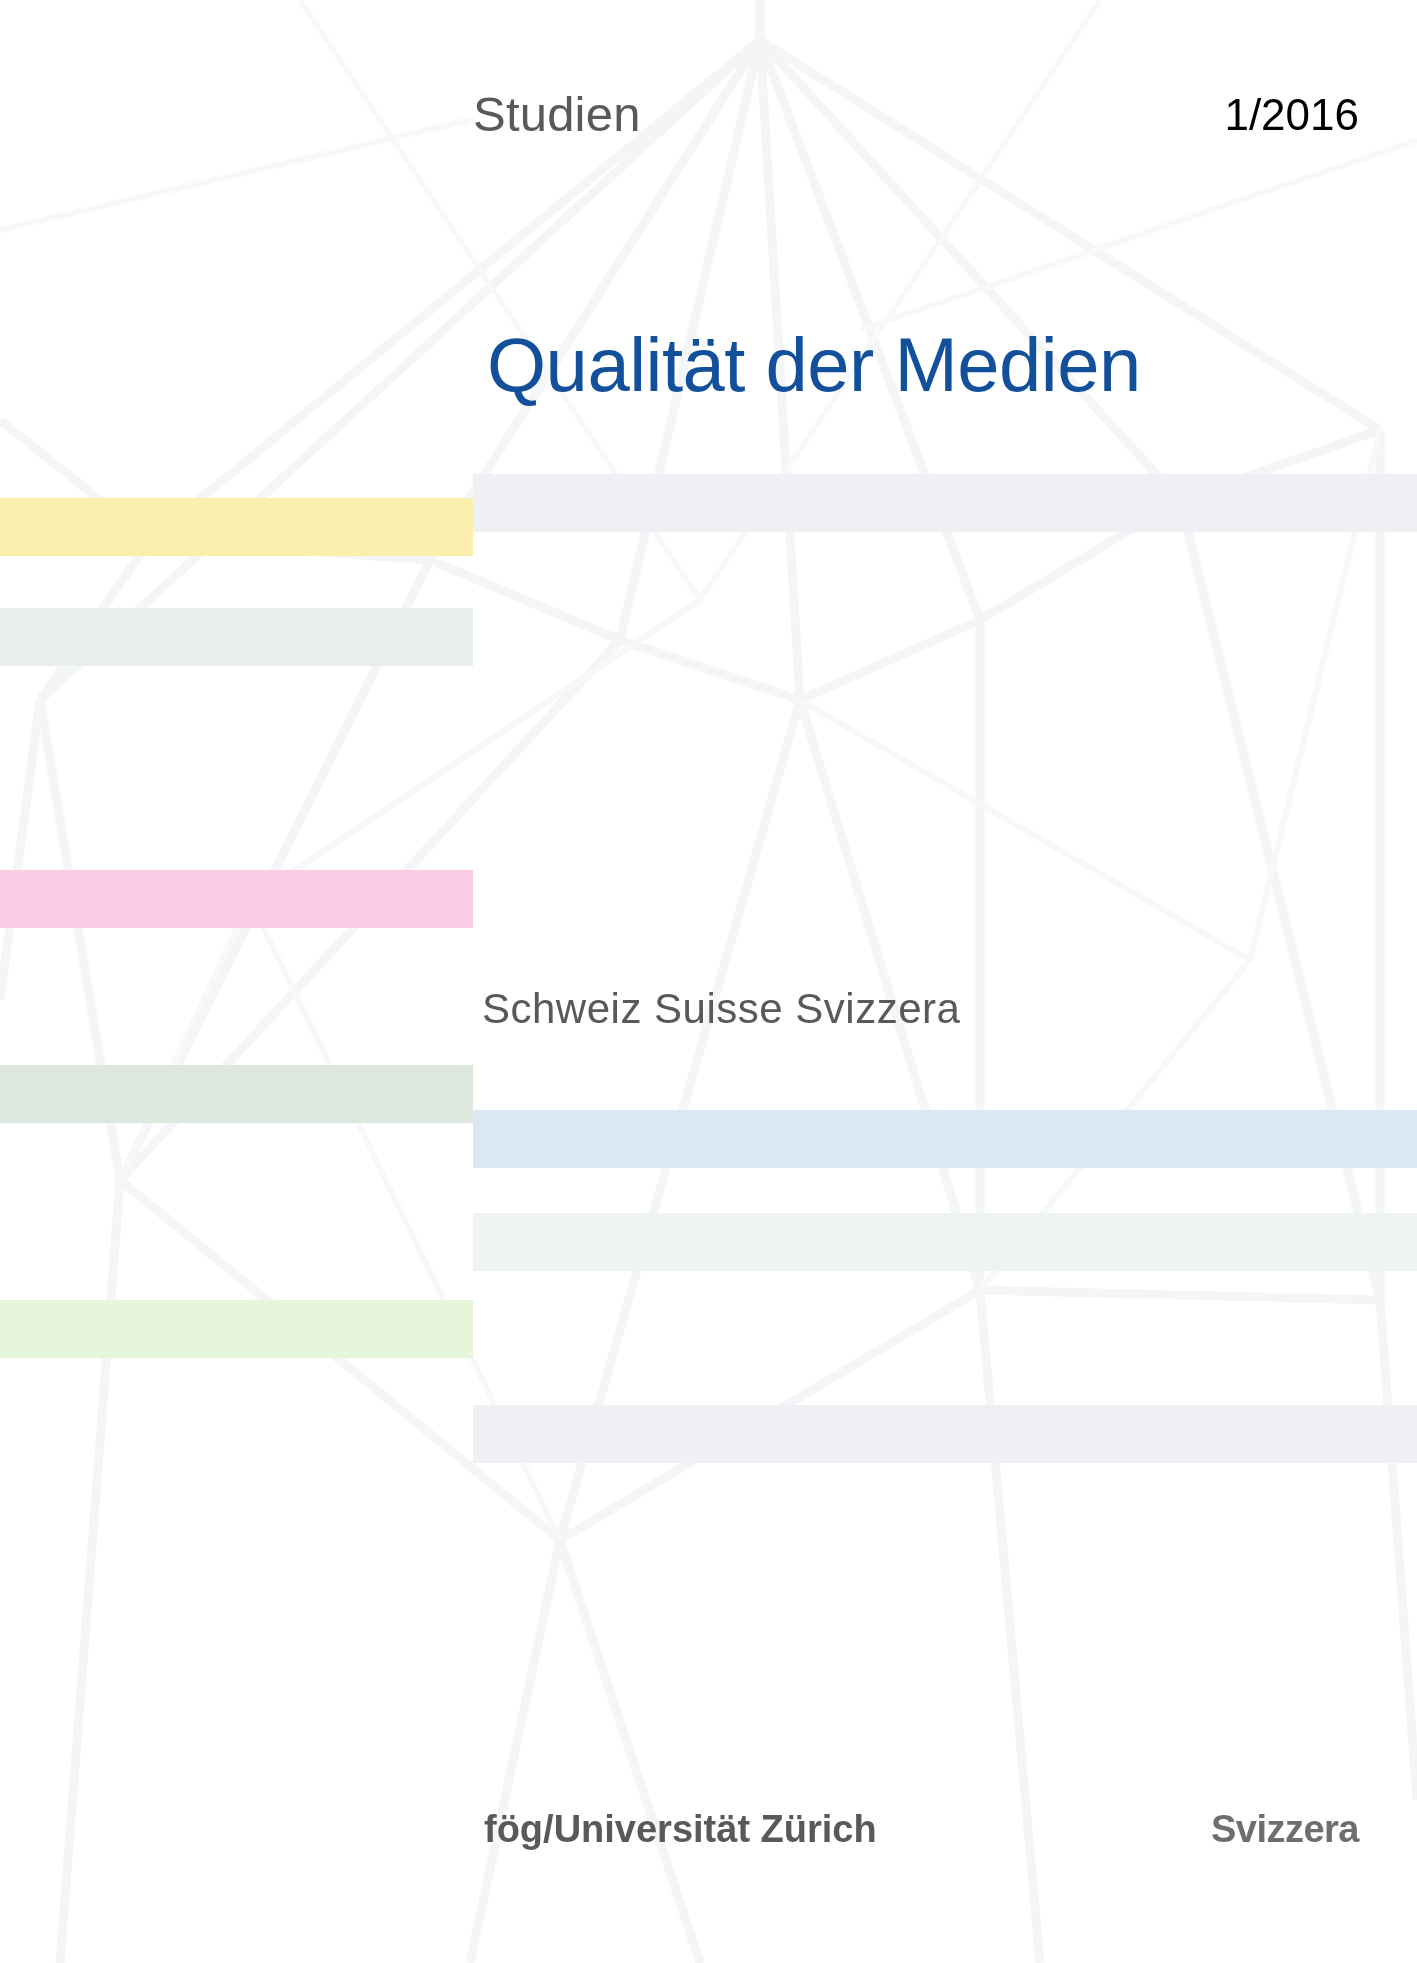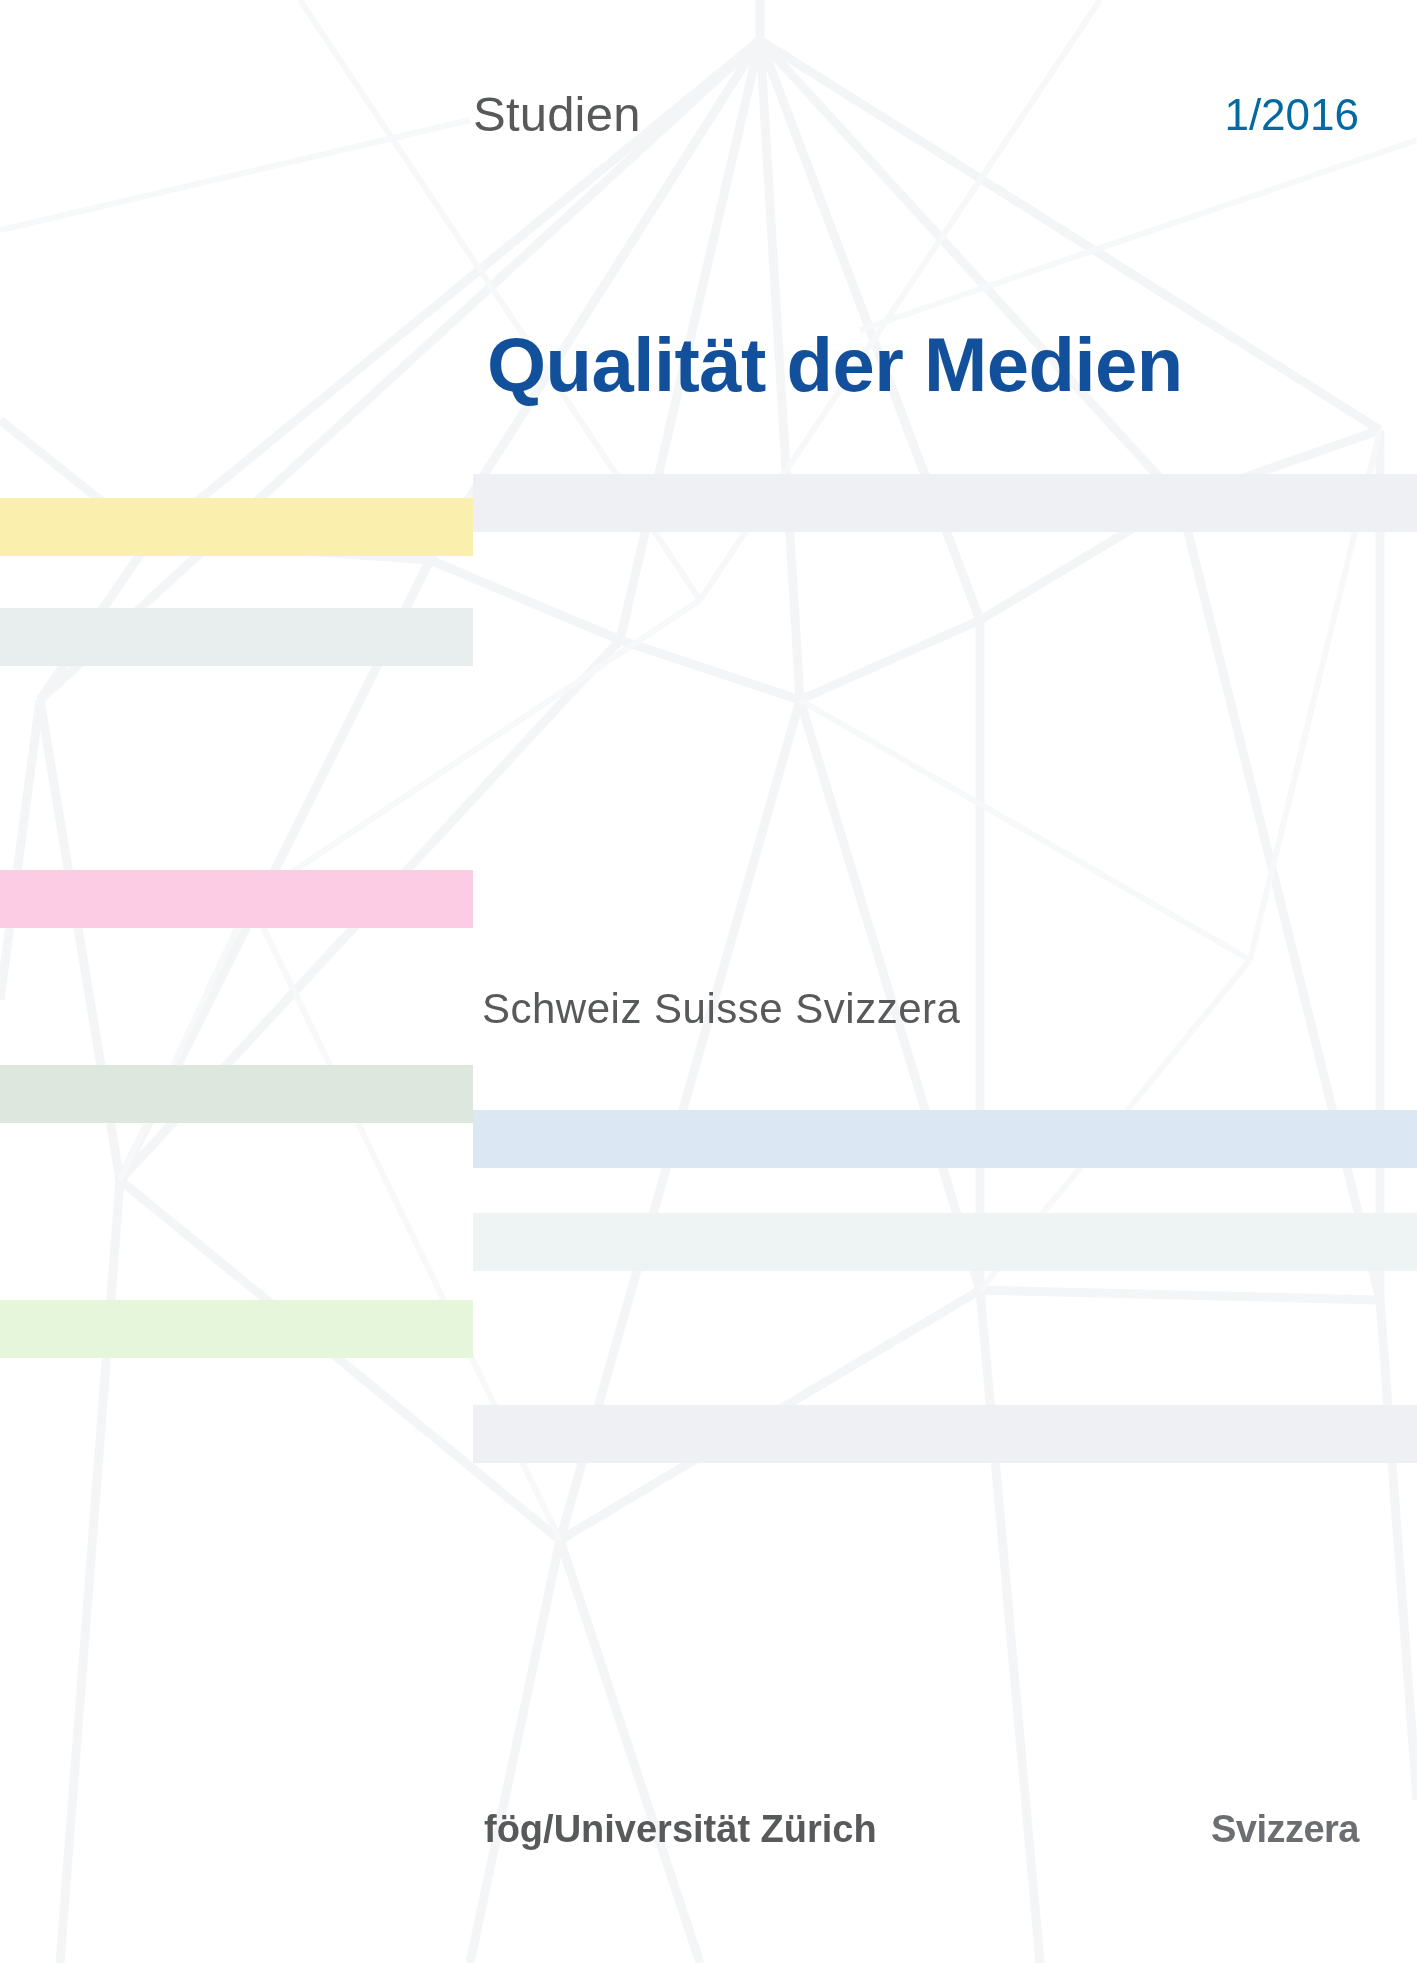--- a/index.html
+++ b/index.html
@@ -39,28 +39,28 @@
     left: 473px;
     top: 86px;
     font-size: 49px;
     color: #58595b;
     letter-spacing: 0.2px;
   }
   #issue {
     right: 58px;
     top: 90px;
     font-size: 44px;
-    color: #0369a1;
+    color: #000000;
     text-align: center;
   }
   #title {
     left: 487px;
     top: 321px;
     font-size: 76px;
-    font-weight: bold;
+    font-weight: normal;
     color: #13509b;
     letter-spacing: -0.5px;
   }
   #subtitle {
     left: 483px;
     top: 560px;
     font-size: 34px;
     line-height: 44px;
     font-weight: bold;
     color: #13509b;

